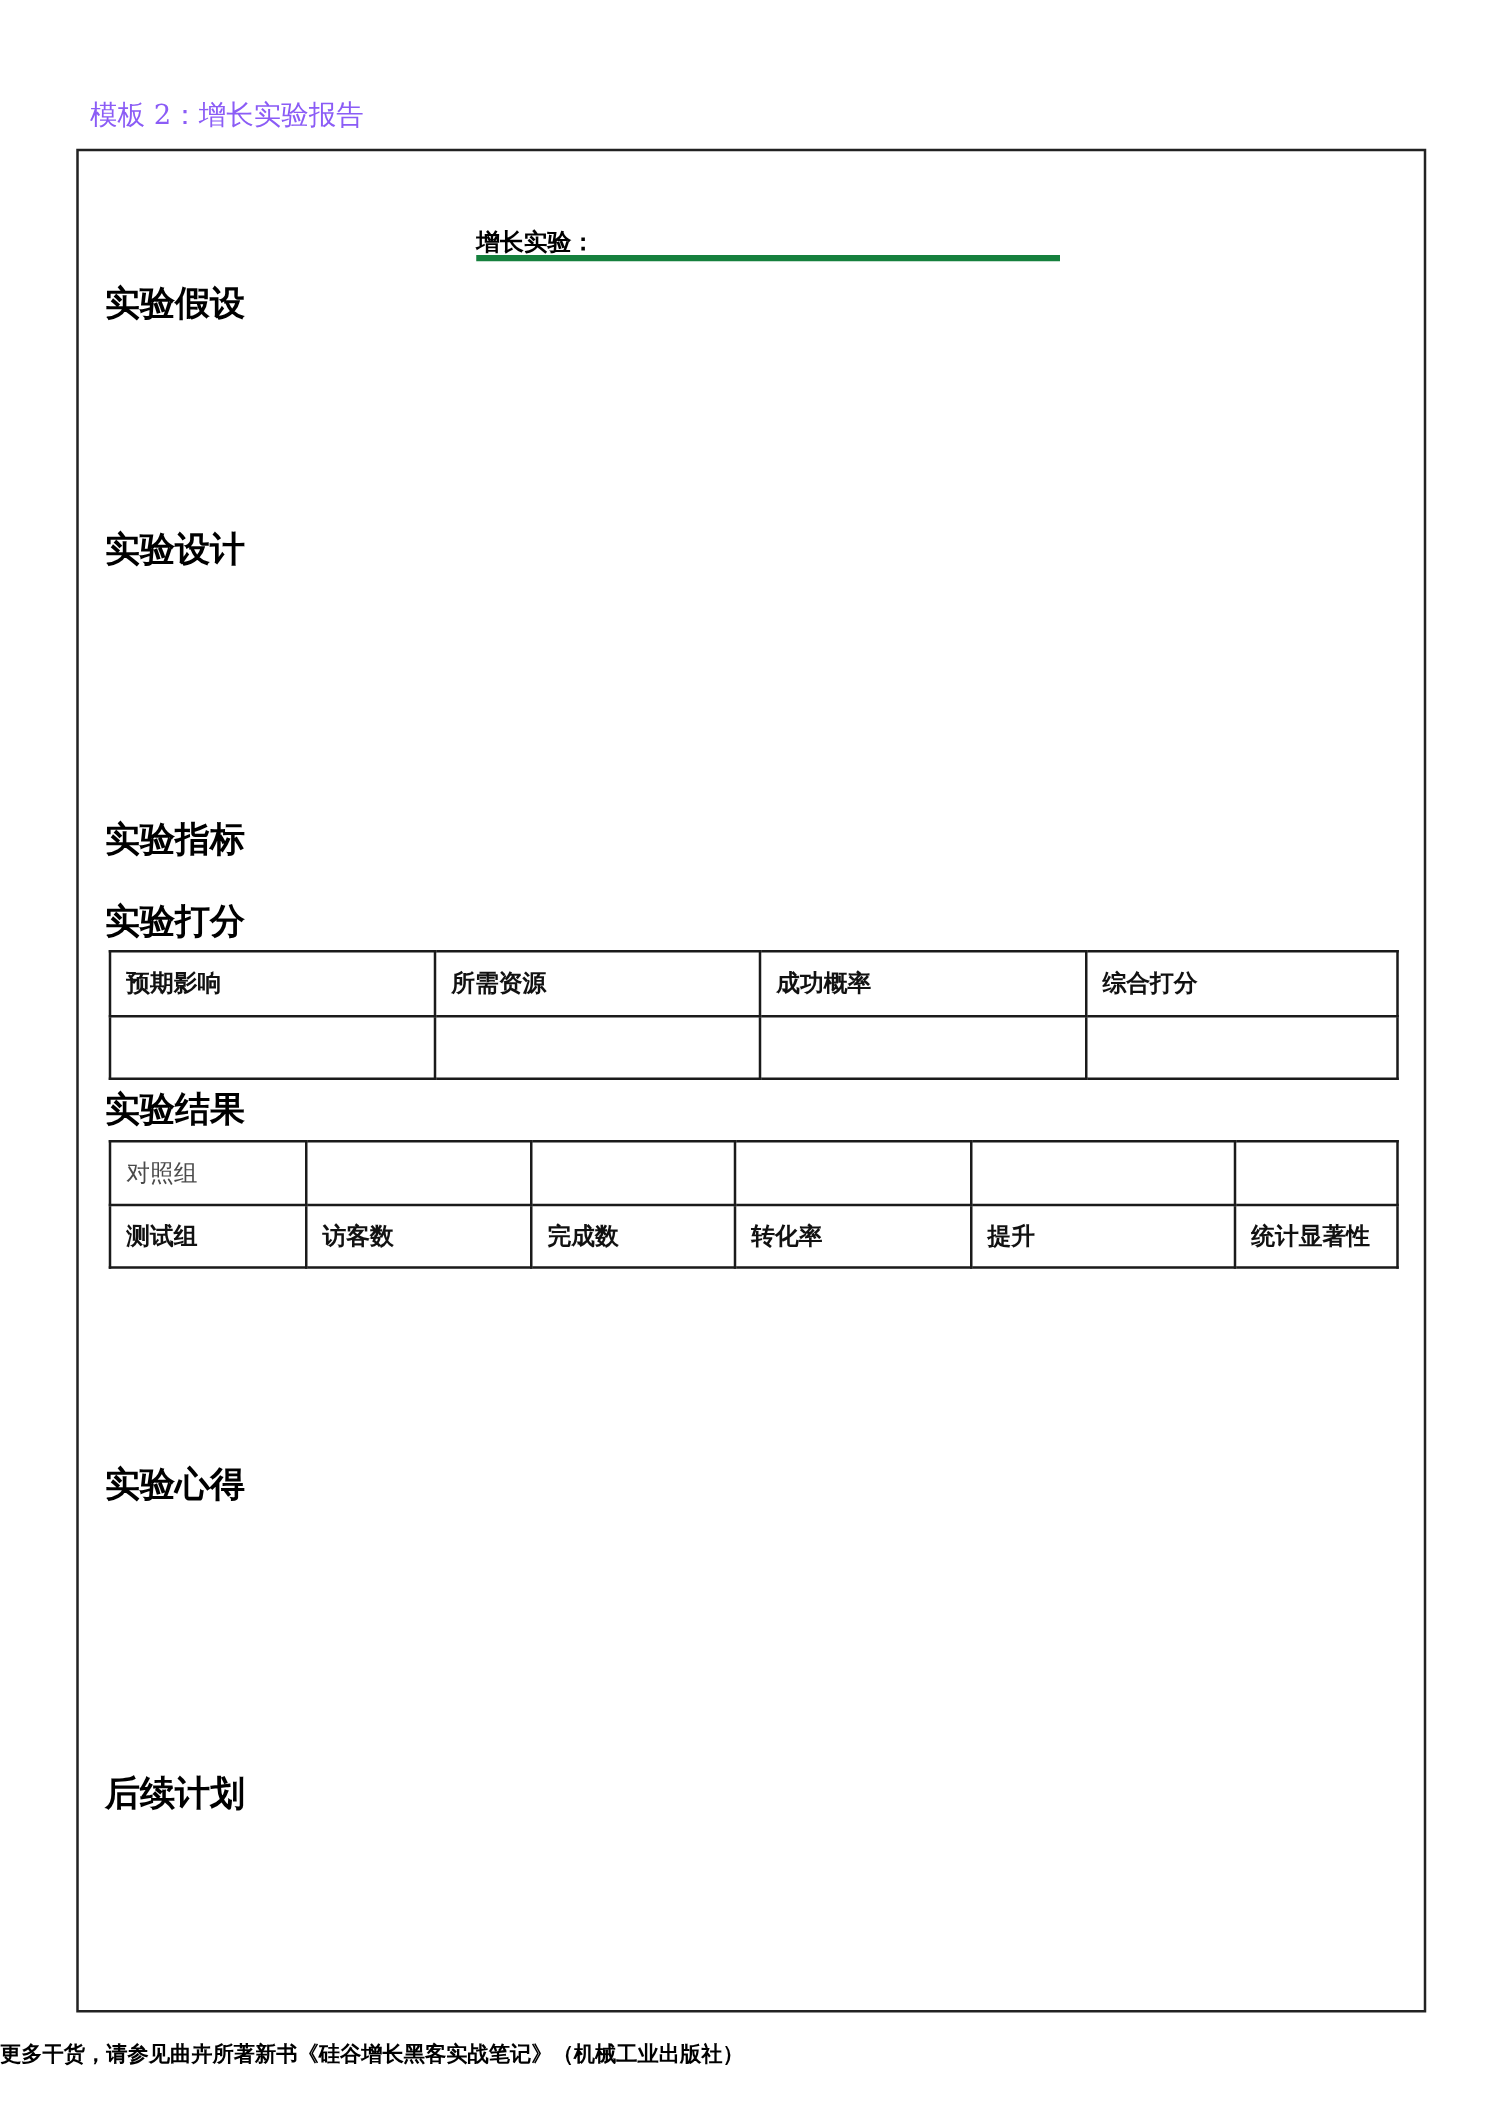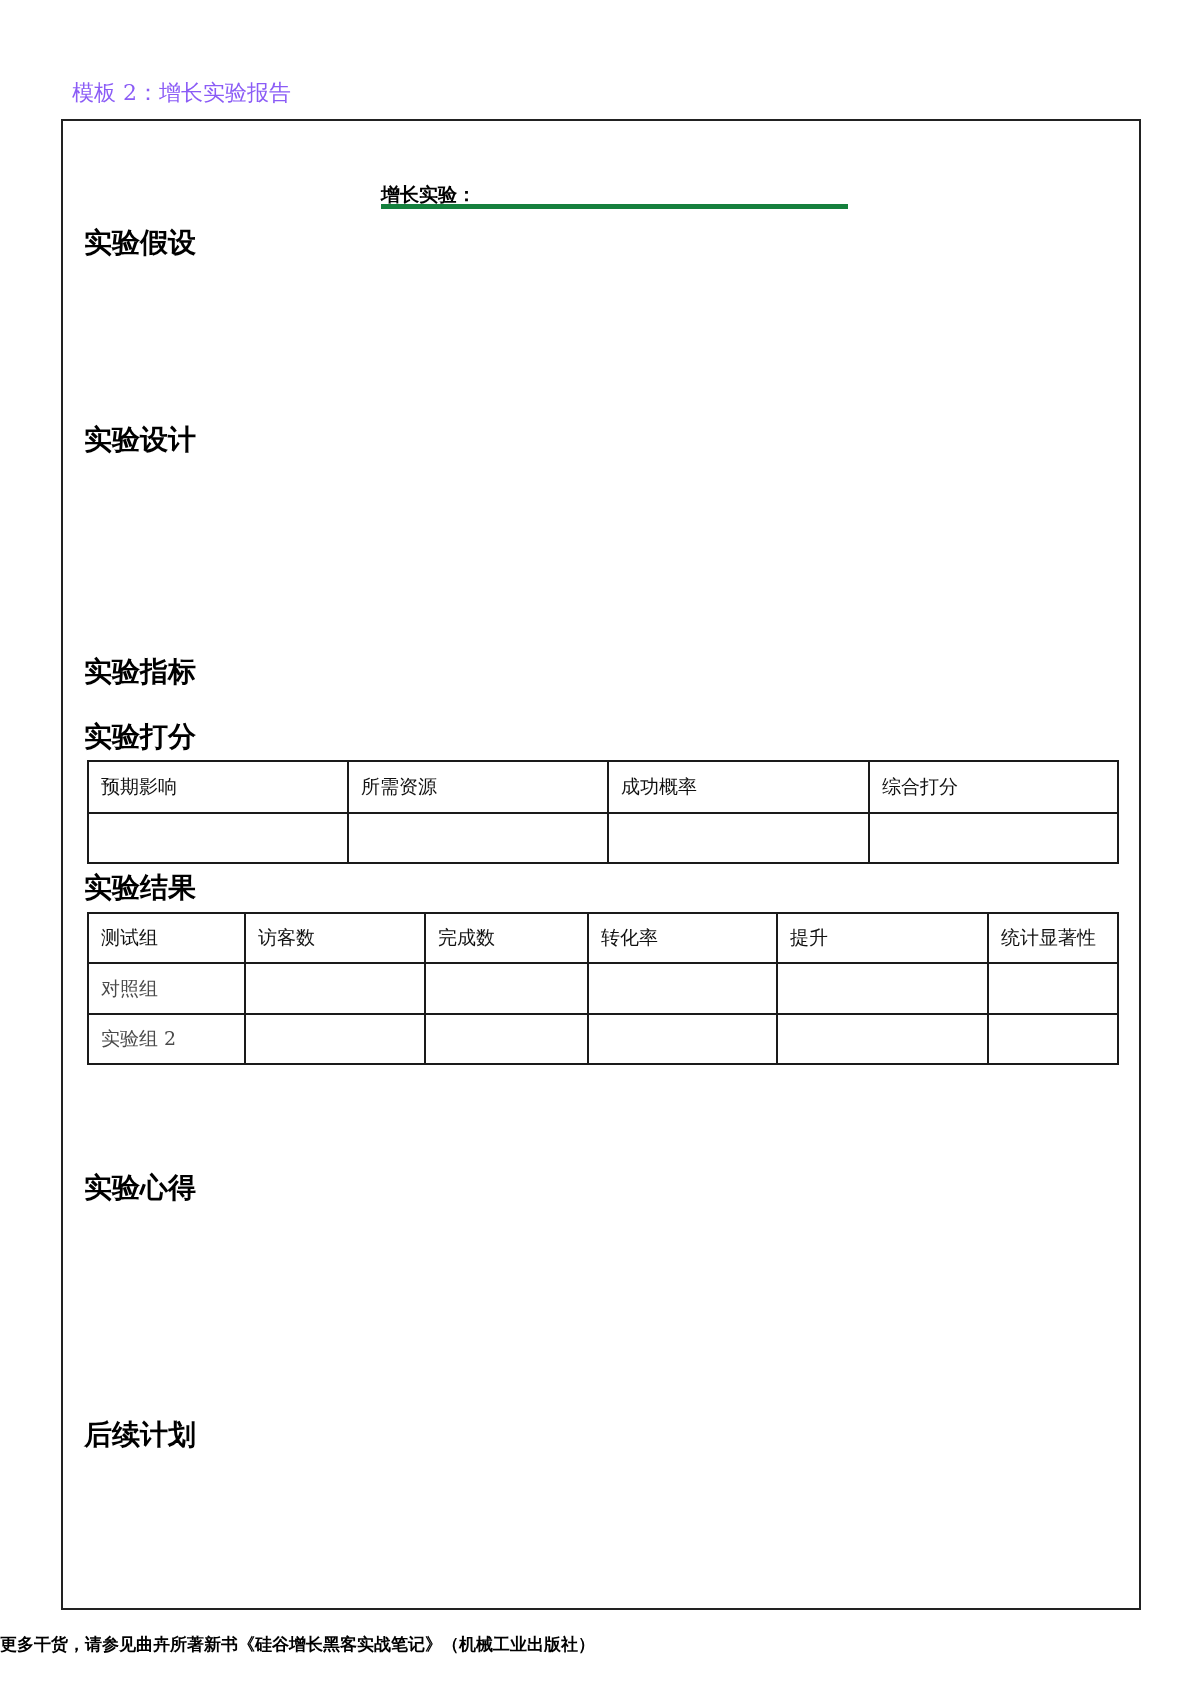--- a/index.html
+++ b/index.html
@@ -8,21 +8,21 @@
   .abs { position: absolute; }
   .template-label { left: 72px; top: 79px; font-size: 22px; color: #8b5cf6; line-height: 28px;
                     font-family: "DejaVu Serif", "Liberation Serif", serif; white-space: nowrap; }
   .frame { left: 61px; top: 119px; width: 1076px; height: 1487px; border: 2px solid #222; box-sizing: content-box; }
   .doc-title { left: 381px; top: 184px; width: 467px; height: 20px; border-bottom: 5px solid #15803d;
                font-size: 19px; font-weight: bold; line-height: 20px; white-space: nowrap; }
   .section-label { left: 84px; font-size: 28px; font-weight: bold; line-height: 24px; white-space: nowrap; }
   table.grid { position: absolute; border-collapse: collapse; table-layout: fixed; }
   table.grid td { border: 2px solid #1a1a1a; padding: 0 0 0 12px; vertical-align: middle;
                   font-size: 19px; white-space: nowrap; overflow: hidden; }
-  table.grid td.hd { font-weight: normal; color: #111; }
+  table.grid td.hd { font-weight: bold; color: #111; }
   table.grid td.rowlabel { font-family: "DejaVu Serif", "Liberation Serif", serif; color: #4a4a4a; font-size: 19px; }
   .footer { left: 0; width: 1200px; top: 1632px; text-align: left; font-size: 17px; font-weight: bold;
             line-height: 24px; white-space: nowrap; }
 </style>
 </head>
 <body>
 
 <div class="abs template-label">模板 2：增长实验报告</div>
 
 <div class="abs frame"></div>
@@ -64,43 +64,35 @@
 <table class="grid" style="left:87px; top:912px; width:1030px;">
   <colgroup>
     <col style="width:157px">
       <col style="width:180px">
       <col style="width:163px">
       <col style="width:189px">
       <col style="width:211px">
       <col style="width:130px">
   </colgroup>
   <tbody>
-      <tr style="height:50px">
-    <td class="hd">测试组</td>
-    <td class="hd">访客数</td>
-    <td class="hd">完成数</td>
-    <td class="hd">转化率</td>
-    <td class="hd">提升</td>
-    <td class="hd">统计显著性</td>
-  </tr>
-  <tr style="height:51px">
+      <tr style="height:51px">
     <td class="rowlabel">对照组</td>
     <td></td>
     <td></td>
     <td></td>
     <td></td>
     <td></td>
   </tr>
   <tr style="height:50px">
-    <td class="rowlabel">实验组 2</td>
-    <td></td>
-    <td></td>
-    <td></td>
-    <td></td>
-    <td></td>
+    <td class="hd">测试组</td>
+    <td class="hd">访客数</td>
+    <td class="hd">完成数</td>
+    <td class="hd">转化率</td>
+    <td class="hd">提升</td>
+    <td class="hd">统计显著性</td>
   </tr>
 </tbody>
   </table>
 
 <div class="abs section-label" style="top:1176px">实验心得</div>
 <div class="abs section-label" style="top:1423px">后续计划</div>
 
 <div class="abs footer">更多干货，请参见曲卉所著新书《硅谷增长黑客实战笔记》（机械工业出版社）</div>
 
 </body></html>

